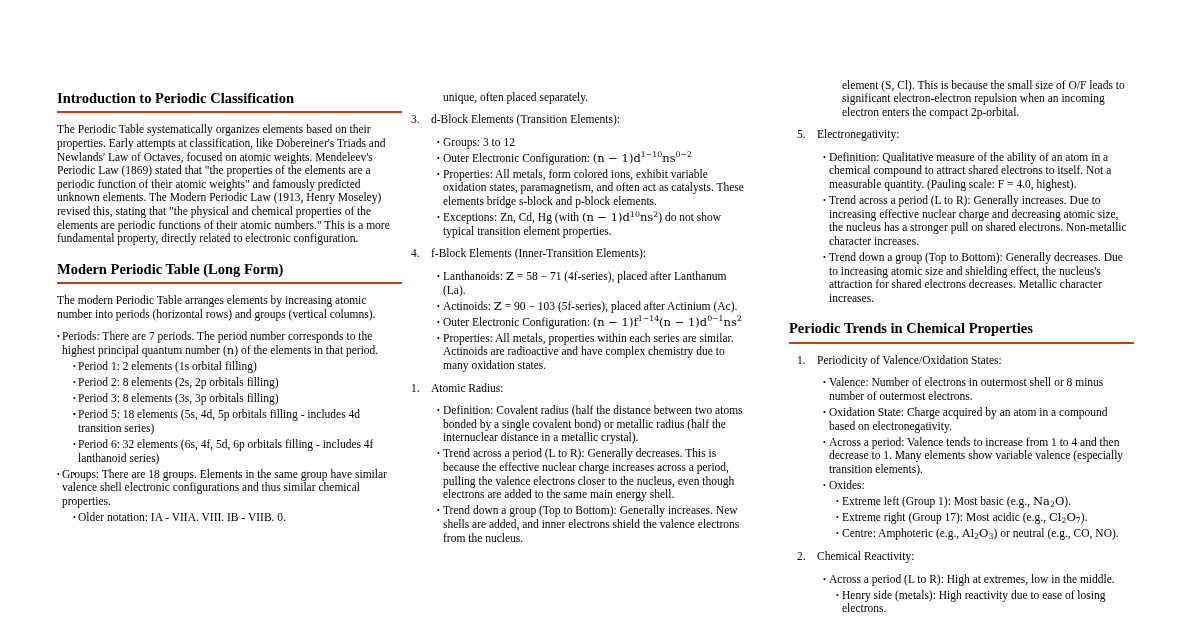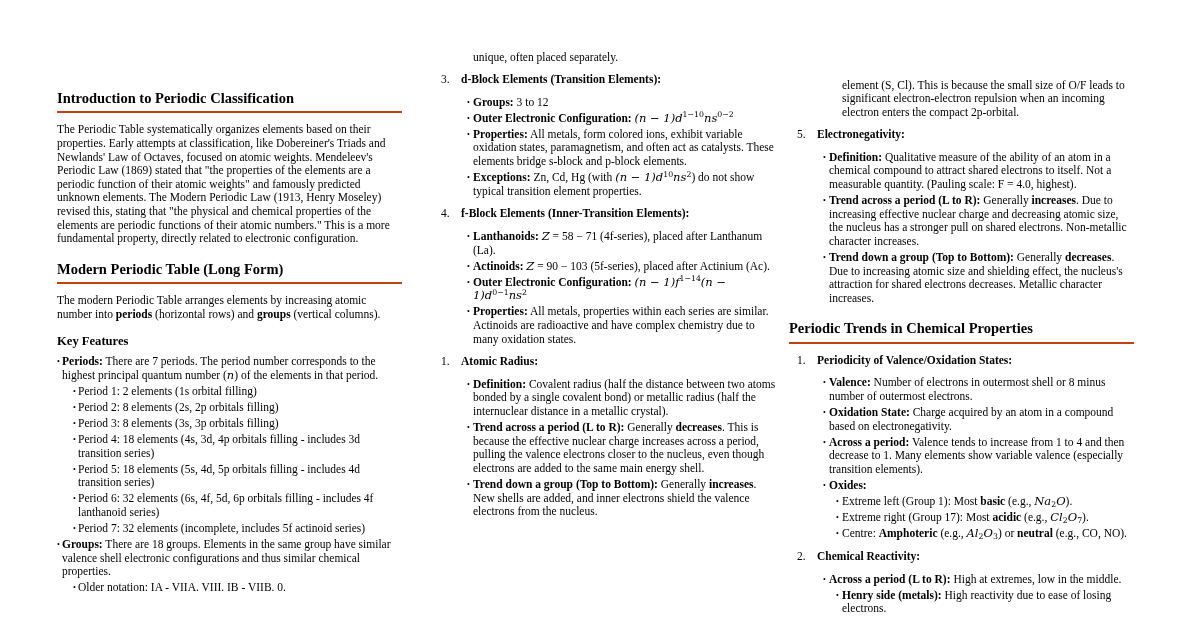--- a/index.html
+++ b/index.html
@@ -8,21 +8,21 @@
     font-family:"Liberation Serif", serif;color:#000;
     -webkit-font-smoothing:antialiased;
   }
   .page{position:relative;width:1191px;height:626px;background:#ffffff;}
   .col{
     position:absolute;top:0;height:626px;width:345px;
     box-sizing:border-box;overflow:hidden;
     font-size:11.5px;line-height:13.6px;
   }
   #col1{left:57px;padding-top:90px;}
-  #col2{left:433px;padding-top:48px;}
+  #col2{left:403px;padding-top:88px;}
   #col3{left:789px;padding-top:76px;}
 
   .h2{
     font-size:14.5px;line-height:1.2;font-weight:bold;
     border-bottom:2px solid #c2410c;padding-bottom:4px;
     margin:15px 0 10px 0;
   }
   .col > .h2:first-child{margin-top:0;}
   .h3{font-size:12.6px;line-height:1.25;font-weight:bold;margin:13px 0 5px 0;}
   .para{margin:9px 0;}
@@ -30,43 +30,42 @@
   .item{position:relative;margin:2.5px 0;}
   .num{padding-left:28px;margin:9px 0;}
   .num .no{position:absolute;left:8px;top:0;}
 
   .ind1{padding-left:5px;}  .ind1 > .mk{left:0px;}
   .ind2{padding-left:21px;} .ind2 > .mk{left:16px;}
   .ind3{padding-left:40px;} .ind3 > .mk{left:34px;}
   .ind4{padding-left:53px;} .ind4 > .mk{left:47px;}
   .mk{position:absolute;top:0;font-size:8px;line-height:13.6px;}
 
-  .b{font-weight:bold;}
-  .m{font-family:"DejaVu Serif", serif;font-style:italic;}
+  .b{font-weight:normal;}
+  .m{font-family:"DejaVu Serif", serif;}
   .sup{font-size:7.8px;line-height:0;position:relative;top:-4.5px;font-style:normal;}
   .sub{font-size:7.8px;line-height:0;position:relative;top:2px;font-style:normal;}
 </style>
 </head>
 <body>
 
 <div class="page">
   <div class="col" id="col1">
       <div class="h2">Introduction to Periodic Classification</div>
       <div class="para"><span class="">The Periodic Table systematically organizes elements based on their properties. Early attempts at classification, like Dobereiner's Triads and Newlands' Law of Octaves, focused on atomic weights. Mendeleev's Periodic Law (1869) stated that "the properties of the elements are a periodic function of their atomic weights" and famously predicted unknown elements. The Modern Periodic Law (1913, Henry Moseley) revised this, stating that "the physical and chemical properties of the elements are periodic functions of their atomic numbers." This is a more fundamental property, directly related to electronic configuration.</span></div>
       <div class="h2">Modern Periodic Table (Long Form)</div>
       <div class="para"><span class="">The modern Periodic Table arranges elements by increasing atomic number into </span><span class="b">periods</span><span class=""> (horizontal rows) and </span><span class="b">groups</span><span class=""> (vertical columns).</span></div>
-      <div class="h3">Key Features</div>
       <div class="item ind1"><span class="mk">•</span><span class="b">Periods:</span><span class=""> There are 7 periods. The period number corresponds to the highest principal quantum number (</span><span class="m">n</span><span class="">) of the elements in that period.</span></div>
       <div class="item ind2"><span class="mk">•</span><span class="">Period 1: 2 elements (1s orbital filling)</span></div>
       <div class="item ind2"><span class="mk">•</span><span class="">Period 2: 8 elements (2s, 2p orbitals filling)</span></div>
       <div class="item ind2"><span class="mk">•</span><span class="">Period 3: 8 elements (3s, 3p orbitals filling)</span></div>
-      <div class="item ind2"><span class="mk">•</span><span class="">Period 4: 18 elements (4s, 3d, 4p orbitals filling - includes 3d transition series)</span></div>
+      <div class="item ind2"><span class="mk">•</span></div>
       <div class="item ind2"><span class="mk">•</span><span class="">Period 5: 18 elements (5s, 4d, 5p orbitals filling - includes 4d transition series)</span></div>
       <div class="item ind2"><span class="mk">•</span><span class="">Period 6: 32 elements (6s, 4f, 5d, 6p orbitals filling - includes 4f lanthanoid series)</span></div>
-      <div class="item ind2"><span class="mk">•</span><span class="">Period 7: 32 elements (incomplete, includes 5f actinoid series)</span></div>
+      <div class="item ind2"><span class="mk">•</span></div>
       <div class="item ind1"><span class="mk">•</span><span class="b">Groups:</span><span class=""> There are 18 groups. Elements in the same group have similar valence shell electronic configurations and thus similar chemical properties.</span></div>
       <div class="item ind2"><span class="mk">•</span><span class="">Older notation: IA - VIIA. VIII. IB - VIIB. 0.</span></div>
     </div>
   <div class="col" id="col2">
       <div class="item ind3"><span class="">unique, often placed separately.</span></div>
       <div class="item num"><span class="no">3.</span><span class="b">d-Block Elements (Transition Elements):</span></div>
       <div class="item ind3"><span class="mk">•</span><span class="b">Groups:</span><span class=""> 3 to 12</span></div>
       <div class="item ind3"><span class="mk">•</span><span class="b">Outer Electronic Configuration:</span><span class=""> </span><span class="m">(n − 1)d</span><span class="m sup">1−10</span><span class="m">ns</span><span class="m sup">0−2</span></div>
       <div class="item ind3"><span class="mk">•</span><span class="b">Properties:</span><span class=""> All metals, form colored ions, exhibit variable oxidation states, paramagnetism, and often act as catalysts. These elements bridge s-block and p-block elements.</span></div>
       <div class="item ind3"><span class="mk">•</span><span class="b">Exceptions:</span><span class=""> Zn, Cd, Hg (with </span><span class="m">(n − 1)d</span><span class="m sup">10</span><span class="m">ns</span><span class="m sup">2</span><span class="">) do not show typical transition element properties.</span></div>

